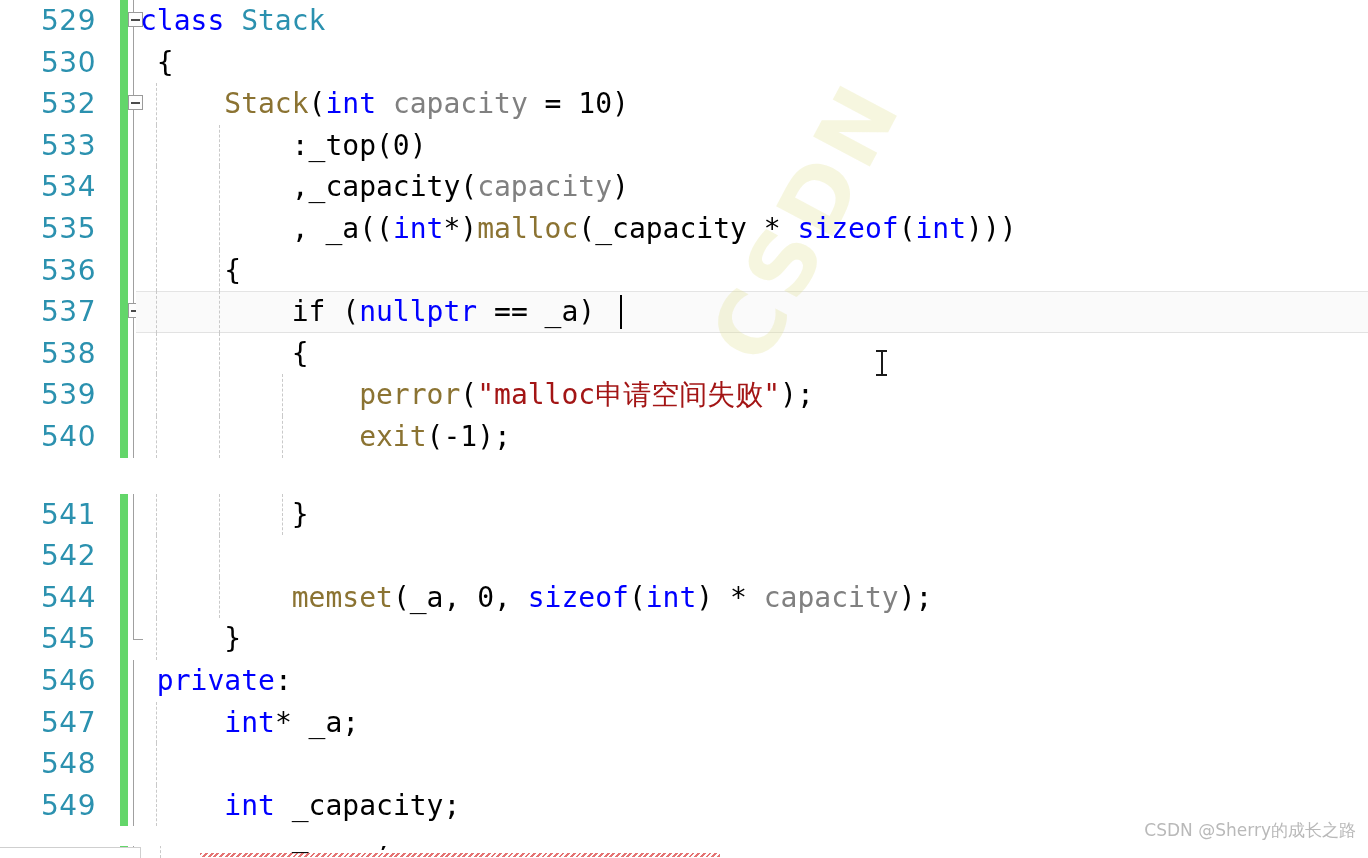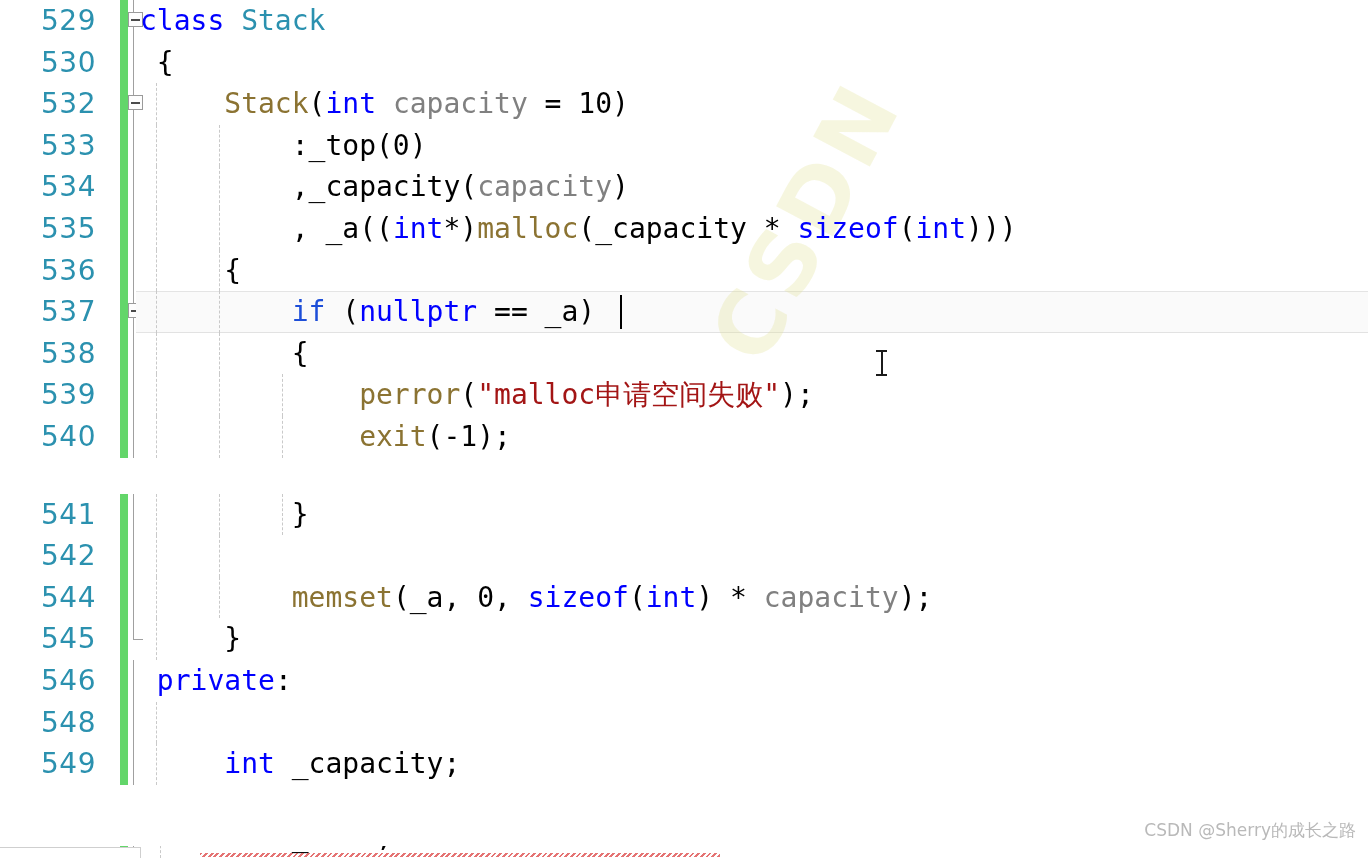--- a/index.html
+++ b/index.html
@@ -74,21 +74,21 @@
 
   
   .guide{
     position:absolute;top:0;width:0;height:41.6px;
     border-left:1px dashed #c9c9c9;
     z-index:1;
   }
 
   
   .kw   {color:#0000ff;}
-  .ctrl {color:#1d4ed8;}
+  .ctrl {color:#000000;}
   .cls  {color:#2b91af;}
   .fn   {color:#8b7332;}
   .str  {color:#a31515;}
   .cmt  {color:#008000;}
   .par  {color:#808080;}
   .pl   {color:#000000;}
 
   
   .caret{
     position:absolute;
@@ -174,20 +174,21 @@
       <div class="row" style="top: 0px;"><span class="lineno">536</span><span class="changebar"></span><span class="outline-line"></span><span class="code-line"><span class="guide" style="left: 20px;"></span><span class="guide" style="left: 83px;"></span><span class="code-text"><span class="pl">     {</span></span></span></div>
       <div class="row current" style="top: 0px;"><span class="lineno">537</span><span class="changebar"></span><span class="outline-line"></span><span class="foldbox"></span><span class="code-line"><span class="guide" style="left: 20px;"></span><span class="guide" style="left: 83px;"></span><span class="code-text"><span class="pl">         </span><span class="ctrl">if</span><span class="pl"> (</span><span class="kw">nullptr</span><span class="pl"> == _a)</span></span><span class="caret" style="left: 484px;"></span></span></div>
       <div class="row" style="top: 0px;"><span class="lineno">538</span><span class="changebar"></span><span class="outline-line"></span><span class="code-line"><span class="guide" style="left: 20px;"></span><span class="guide" style="left: 83px;"></span><span class="code-text"><span class="pl">         {</span></span></span></div>
       <div class="row" style="top: 0px;"><span class="lineno">539</span><span class="changebar"></span><span class="outline-line"></span><span class="code-line"><span class="guide" style="left: 20px;"></span><span class="guide" style="left: 83px;"></span><span class="guide" style="left: 146px;"></span><span class="code-text"><span class="pl">             </span><span class="fn">perror</span><span class="pl">(</span><span class="str">"malloc申请空间失败"</span><span class="pl">);</span></span></span></div>
       <div class="row" style="top: 0px;"><span class="lineno">540</span><span class="changebar"></span><span class="outline-line"></span><span class="code-line"><span class="guide" style="left: 20px;"></span><span class="guide" style="left: 83px;"></span><span class="guide" style="left: 146px;"></span><span class="code-text"><span class="pl">             </span><span class="fn">exit</span><span class="pl">(-1);</span></span></span></div>
       <div class="row" style="top: 0px; margin-top: 36px;"><span class="lineno">541</span><span class="changebar"></span><span class="outline-line"></span><span class="code-line"><span class="guide" style="left: 20px;"></span><span class="guide" style="left: 83px;"></span><span class="guide" style="left: 146px;"></span><span class="code-text"><span class="pl">         }</span></span></span></div>
       <div class="row" style="top: 0px;"><span class="lineno">542</span><span class="changebar"></span><span class="outline-line"></span><span class="code-line"><span class="guide" style="left: 20px;"></span><span class="guide" style="left: 83px;"></span><span class="code-text"><span class="pl"></span></span></span></div>
       <div class="row" style="top: 0px;"><span class="lineno">544</span><span class="changebar"></span><span class="outline-line"></span><span class="code-line"><span class="guide" style="left: 20px;"></span><span class="guide" style="left: 83px;"></span><span class="code-text"><span class="pl">         </span><span class="fn">memset</span><span class="pl">(_a, 0, </span><span class="kw">sizeof</span><span class="pl">(</span><span class="kw">int</span><span class="pl">) * </span><span class="par">capacity</span><span class="pl">);</span></span></span></div>
       <div class="row" style="top: 0px;"><span class="lineno">545</span><span class="changebar"></span><span class="outline-end"></span><span class="code-line"><span class="guide" style="left: 20px;"></span><span class="code-text"><span class="pl">     }</span></span></span></div>
       <div class="row" style="top: 0px;"><span class="lineno">546</span><span class="changebar"></span><span class="outline-line"></span><span class="code-line"><span class="code-text"><span class="pl"> </span><span class="kw">private</span><span class="pl">:</span></span></span></div>
+      <div class="row" style="top: 0px;"><span class="lineno">547</span><span class="changebar"></span><span class="outline-line"></span><span class="code-line"><span class="guide" style="left: 20px;"></span><span class="code-text"><span class="pl">     </span><span class="kw">int</span><span class="pl">* _a;</span></span></span></div>
       <div class="row" style="top: 0px;"><span class="lineno">548</span><span class="changebar"></span><span class="outline-line"></span><span class="code-line"><span class="guide" style="left: 20px;"></span></span></div>
       <div class="row" style="top: 0px;"><span class="lineno">549</span><span class="changebar"></span><span class="outline-line"></span><span class="code-line"><span class="guide" style="left: 20px;"></span><span class="code-text"><span class="pl">     </span><span class="kw">int</span><span class="pl"> _capacity;</span></span></span></div>
     </div>
 
   <div class="bottom-strip">
     <div class="sliver">
       <span class="lineno" style="position:absolute;left:0;top:0;width:96px;text-align:right;">550</span>
       <span class="bar"></span>
       <span class="ol"></span>
       <span class="g" style="left:160px;"></span>

